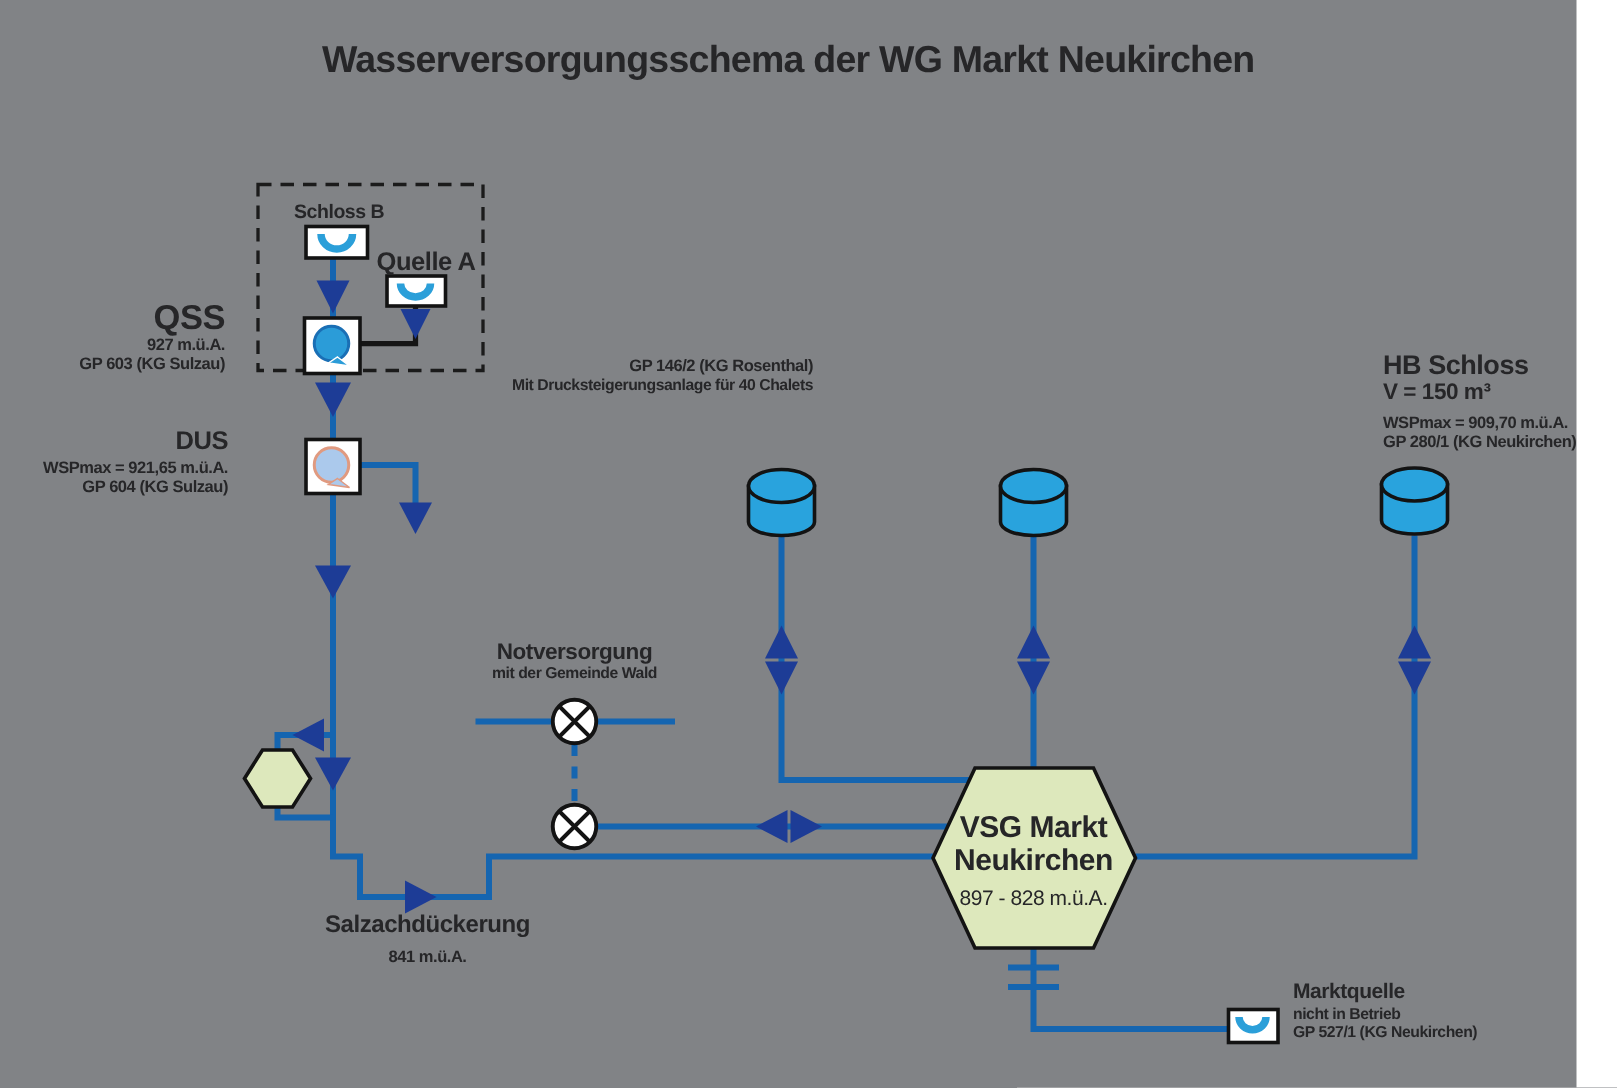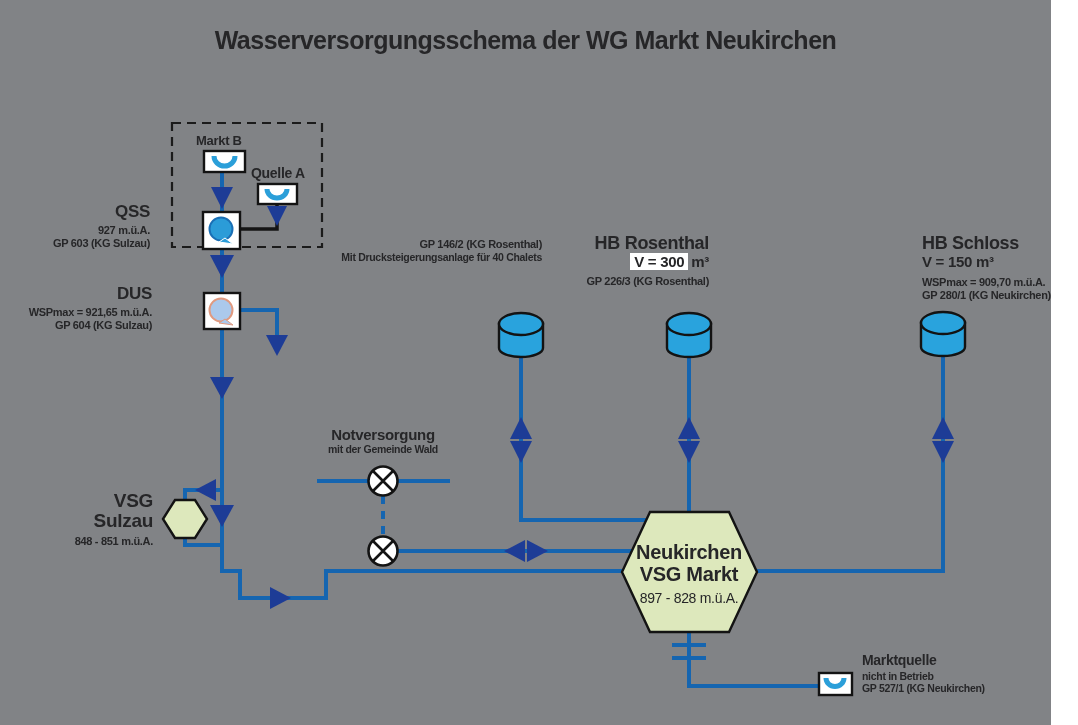--- a/index.html
+++ b/index.html
@@ -41,21 +41,21 @@
   .blk-dus     { left:16px;  top:284px; width:136px; }
   .blk-trat    { left:322px; top:233px; width:220px; }
   .blk-rosen   { left:489px; top:233px; width:220px; }
   .blk-schloss { left:922px; top:233px; width:170px; }
   .blk-sulzau  { left:23px;  top:491px; width:130px; font-size:19px; line-height:20px; }
   .blk-not     { left:283px; top:426px; width:200px; }
   .blk-hex     { left:589px; top:541px; width:200px; font-size:20px; line-height:22px; }
   .blk-salzach { left:185px; top:608px; width:200px; }
   .blk-markt   { left:862px; top:651px; width:200px; }
   .lbl-qb      { left:196px; top:133px; font-size:13px; }
-  .lbl-qa      { left:251px; top:165px; font-size:14px;text-align:center; }
+  .lbl-qa      { left:251px; top:165px; font-size:17px;text-align:center; }
   .elev-n { font-weight:normal; font-size:14px; line-height:15px; margin-top:6px; }
 </style>
 </head>
 <body>
 
 <div id="canvas">
 
   <svg width="1078" height="725" viewBox="0 0 1078 725">
 
     <rect x="172" y="123" width="150" height="124" class="zone-dash"></rect>
@@ -139,70 +139,64 @@
     </g>
     <g>
       <rect class="symbol-box" x="204" y="293" width="36" height="36"></rect>
       <circle class="dus-circle" cx="221" cy="310" r="11.5"></circle>
       <path class="dus-tail" d="M225,319 L233,325 L219,323 Z"></path>
     </g>
   </svg>
 
   <div class="lbl title">Wasserversorgungsschema der WG Markt Neukirchen</div>
 
-  <div class="lbl lbl-qb">Markt B</div>
+  <div class="lbl lbl-qb">Schloss B</div>
   <div class="lbl lbl-qa">Quelle A</div>
 
   <div class="lbl blk-qss r">
-    <div style="font-size:17px;line-height:19px;">QSS</div>
+    <div style="font-size:23px;line-height:19px;">QSS</div>
     <div class="small" style="margin-top:3px;">927 m.ü.A.</div>
     <div class="small">GP 603 (KG Sulzau)</div>
   </div>
 
   <div class="lbl blk-dus r">
     <div style="font-size:17px;line-height:19px;">DUS</div>
     <div class="small" style="margin-top:3px;">WSPmax = 921,65 m.ü.A.</div>
     <div class="small">GP 604 (KG Sulzau)</div>
   </div>
 
   <div class="lbl blk-trat r">
     <div class="small gap">GP 146/2 (KG Rosenthal)</div>
     <div class="tiny">Mit Drucksteigerungsanlage für 40 Chalets</div>
   </div>
 
-  <div class="lbl blk-rosen r">
-    <div class="big">HB Rosenthal</div>
-    <div class="mid"><span class="hl">V = 300</span><span class="unit">m³</span></div>
-    <div class="small gap">GP 226/3 (KG Rosenthal)</div>
-  </div>
 
   <div class="lbl blk-schloss">
     <div class="big">HB Schloss</div>
     <div class="mid">V = 150 m³</div>
     <div class="small" style="margin-top:6px;">WSPmax = 909,70 m.ü.A.</div>
     <div class="small">GP 280/1 (KG Neukirchen)</div>
   </div>
 
-  <div class="lbl blk-sulzau r">
-    <div>VSG</div>
-    <div>Sulzau</div>
-    <div class="small" style="margin-top:4px;">848 - 851 m.ü.A.</div>
-  </div>
 
   <div class="lbl blk-not c">
     <div class="mid">Notversorgung</div>
     <div class="tiny">mit der Gemeinde Wald</div>
   </div>
 
   <div class="lbl blk-hex c">
+    <div>VSG Markt</div>
     <div>Neukirchen</div>
-    <div>VSG Markt</div>
     <div class="elev-n">897 - 828 m.ü.A.</div>
   </div>
 
+  <div class="lbl blk-salzach c">
+    <div style="font-size:16px;line-height:18px;">Salzachdückerung</div>
+    <div class="small" style="margin-top:6px;">841 m.ü.A.</div>
+  </div>
 
   <div class="lbl blk-markt">
     <div style="font-size:14px;line-height:19px;">Marktquelle</div>
     <div class="tiny" style="margin-top:0;">nicht in Betrieb</div>
     <div class="tiny">GP 527/1 (KG Neukirchen)</div>
   </div>
 
 </div>
 
 </body></html>

